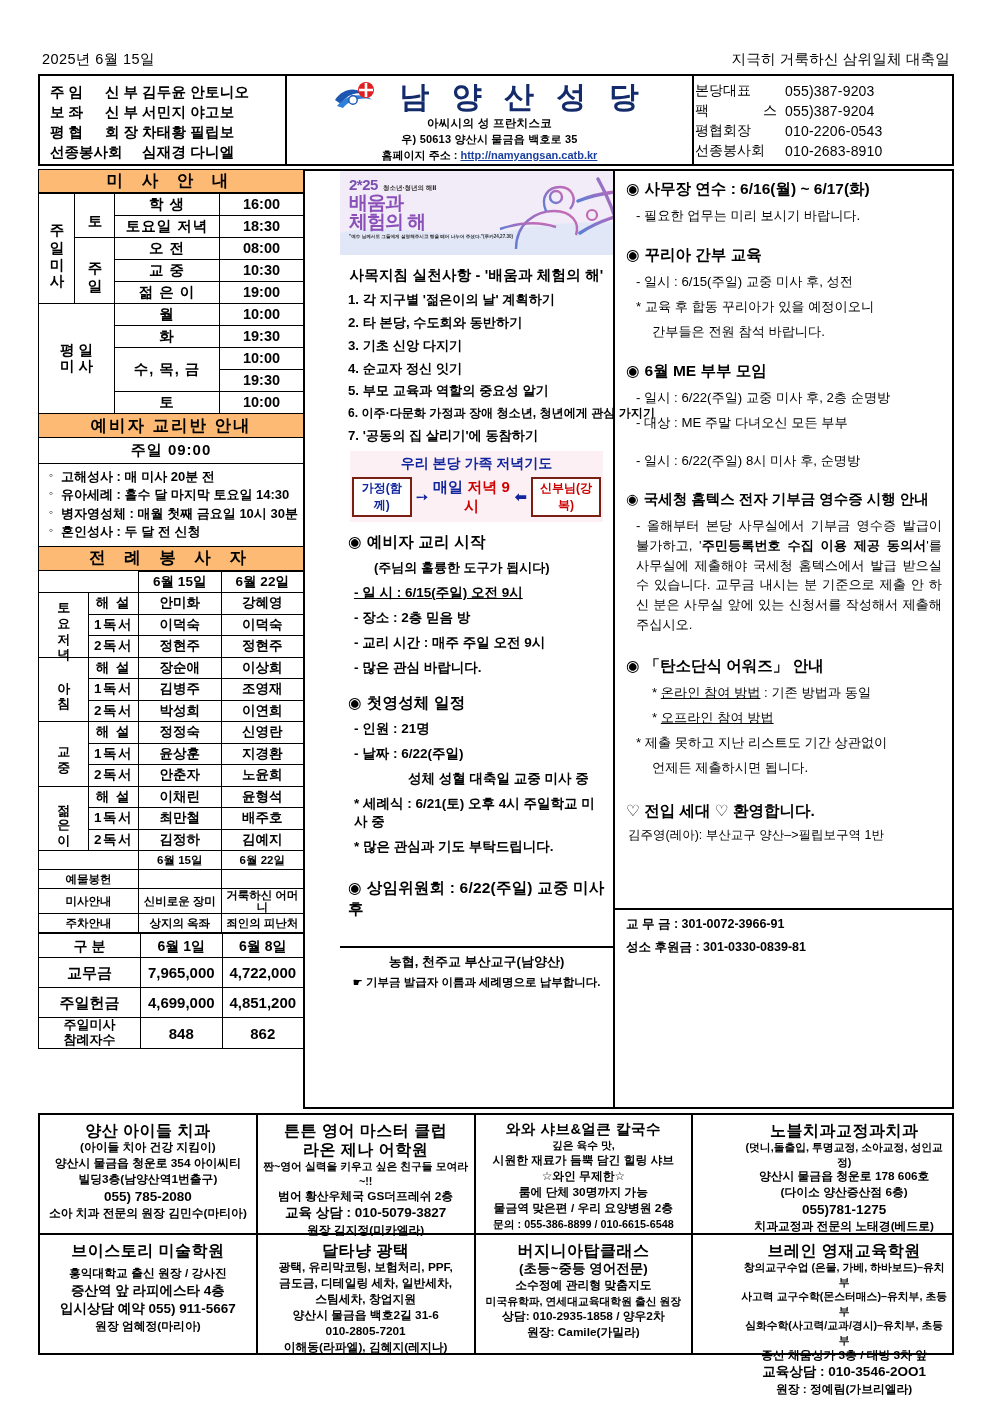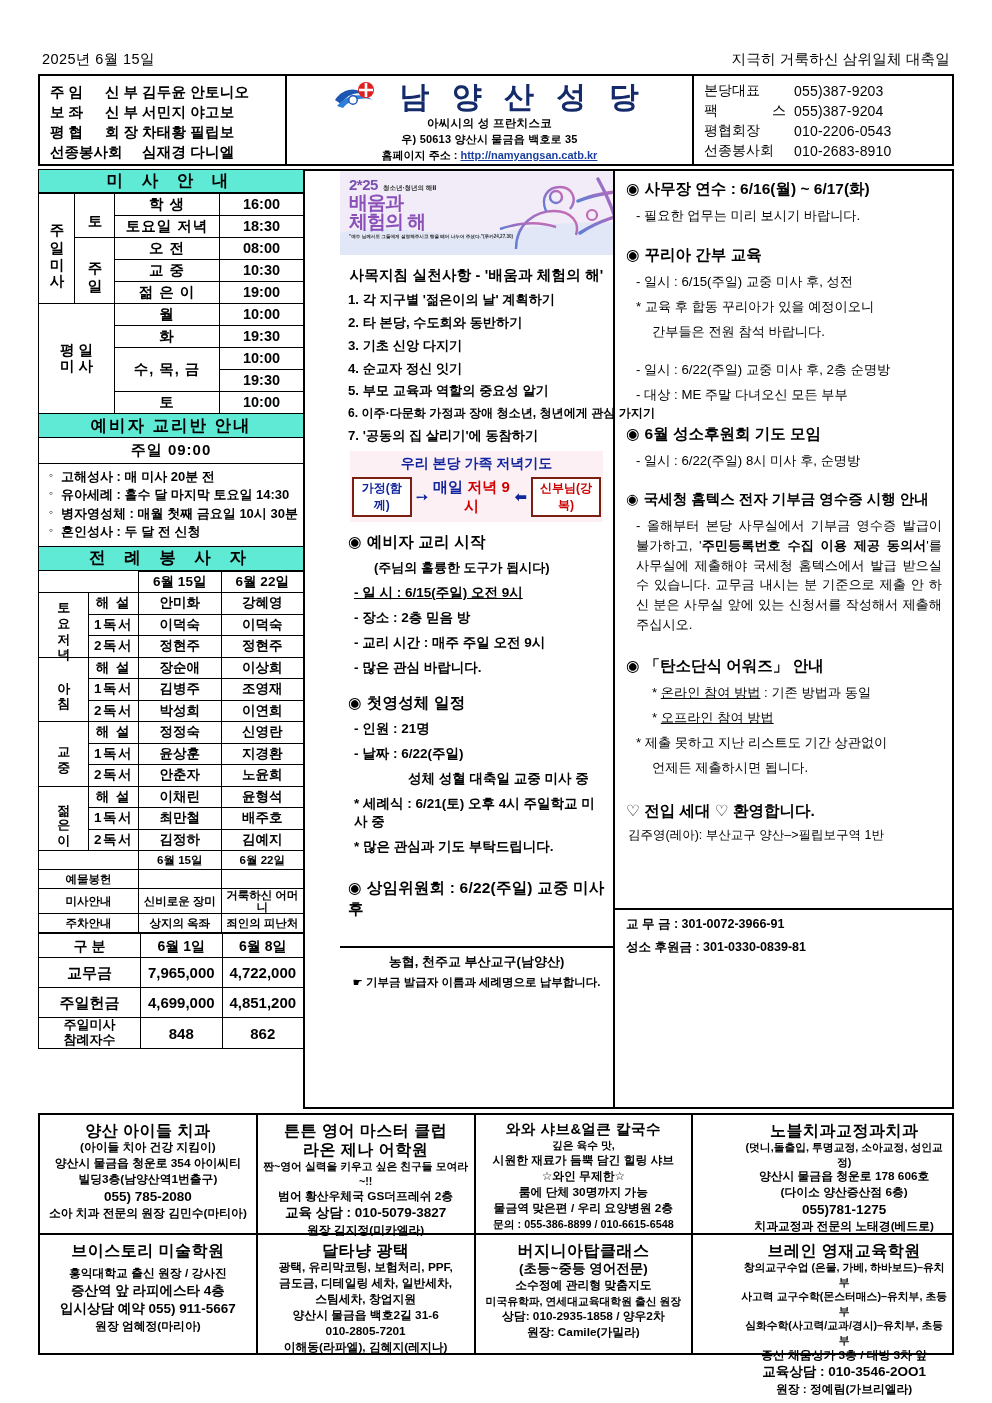--- a/index.html
+++ b/index.html
@@ -52,21 +52,21 @@
   .church-name {
     font-size: 30px; font-weight: 700; letter-spacing: 7px;
     color: #142b6b; line-height: 1;
     font-family: "Liberation Sans", "DejaVu Sans", sans-serif;
   }
   .sub1 { font-size: 11.5px; font-weight: 700; margin-top: 2px; letter-spacing: .3px; }
   .sub2 { font-size: 11px; font-weight: 600; margin-top: 1px; letter-spacing: .2px; }
   .sub3 { font-size: 11px; font-weight: 600; margin-top: 1px; }
   .sub3 a, .sub3 .url { color: #1a3fa0; text-decoration: underline; }
 
-  .hdr-right { width: 258px; padding: 5px 0 0 10px; }
+  .hdr-right { width: 258px; padding: 5px 0 0 1px; }
   .hdr-right .row {
     display: flex; align-items: center; height: 20px; font-size: 14px; font-weight: 500;
   }
   .hdr-right .lbl { width: 90px; display: flex; justify-content: space-between; padding-right: 8px; }
   .hdr-right .val { letter-spacing: .2px; }
 
   
   .body3 { display: flex; margin-top: 3px; height: 940px; }
   .col-l { width: 266px; }
   .col-m { width: 312px; border-left: 2.2px solid #000; border-right:2.2px solid #000;
@@ -74,21 +74,21 @@
   .col-r { width: 340px; border-top: 2.2px solid #000; border-right: 2.2px solid #000;
            border-bottom: 2.2px solid #000; margin-left:-1px;}
 
   
   table.t { border-collapse: collapse; width: 100%; table-layout: fixed; }
   table.t td, table.t th {
     border: 1.6px solid #000; text-align: center; font-weight: 600;
     padding: 0; line-height: 1.05;
   }
   .bandhead {
-    background: #5eead4; font-weight: 700; font-size: 16.5px;
+    background: #fdba74; font-weight: 700; font-size: 16.5px;
     letter-spacing: 7px; height: 24px; text-align:center;
     border: 1.8px solid #000; display:flex; align-items:center; justify-content:center;
   }
   .bandhead.tight { letter-spacing: 2px; }
 
   .vert { writing-mode: vertical-rl; text-orientation: upright; letter-spacing: 2px; }
 
   
   .mass td { font-size: 14.5px; height: 22px; }
   .mass .lab { font-size: 14.5px; letter-spacing:1px; }
@@ -552,25 +552,25 @@
         <div class="r-head"><span class="bullet">◉</span><span>사무장 연수 : 6/16(월) ~ 6/17(화)</span></div>
         <div class="r-line">- 필요한 업무는 미리 보시기 바랍니다.</div>
         <div class="r-gap"></div>
 
         <div class="r-head"><span class="bullet">◉</span><span>꾸리아 간부 교육</span></div>
         <div class="r-line">- 일시 : 6/15(주일) 교중 미사 후, 성전</div>
         <div class="r-line">* 교육 후 합동 꾸리아가 있을 예정이오니</div>
         <div class="r-line ind">간부들은 전원 참석 바랍니다.</div>
         <div class="r-gap"></div>
 
+        <div class="r-head"><span class="bullet">◉</span><span>6월 ME 부부 모임</span></div>
         <div class="r-line">- 일시 : 6/22(주일) 교중 미사 후, 2층 순명방</div>
         <div class="r-line">- 대상 : ME 주말 다녀오신 모든 부부</div>
         <div class="r-gap"></div>
 
-        <div class="r-head"><span class="bullet">◉</span><span>6월 성소후원회 기도 모임</span></div>
         <div class="r-line">- 일시 : 6/22(주일) 8시 미사 후, 순명방</div>
         <div class="r-gap"></div>
 
         <div class="r-head" style="font-size:14.5px"><span class="bullet">◉</span><span>국세청 홈텍스 전자 기부금 영수증 시행 안내</span></div>
         <div class="r-just"><span>- 올해부터 본당 사무실에서 기부금 영수증 발급이 불가하고, '</span><b>주민등록번호 수집 이용 제공 동의서</b><span>'를 사무실에 제출해야 국세청 홈텍스에서 발급 받으실 수 있습니다. 교무금 내시는 분 기준으로 제출 안 하신 분은 사무실 앞에 있는 신청서를 작성해서 제출해 주십시오.</span></div>
         <div class="r-gap"></div>
 
         <div class="r-head" style="margin-top:6px"><span class="bullet">◉</span><span>「탄소단식 어워즈」 안내</span></div>
         <div class="r-line ind">* <span class="r-u">온라인 참여 방법</span><span> : 기존 방법과 동일</span></div>
         <div class="r-line ind">* <span class="r-u">오프라인 참여 방법</span></div>

